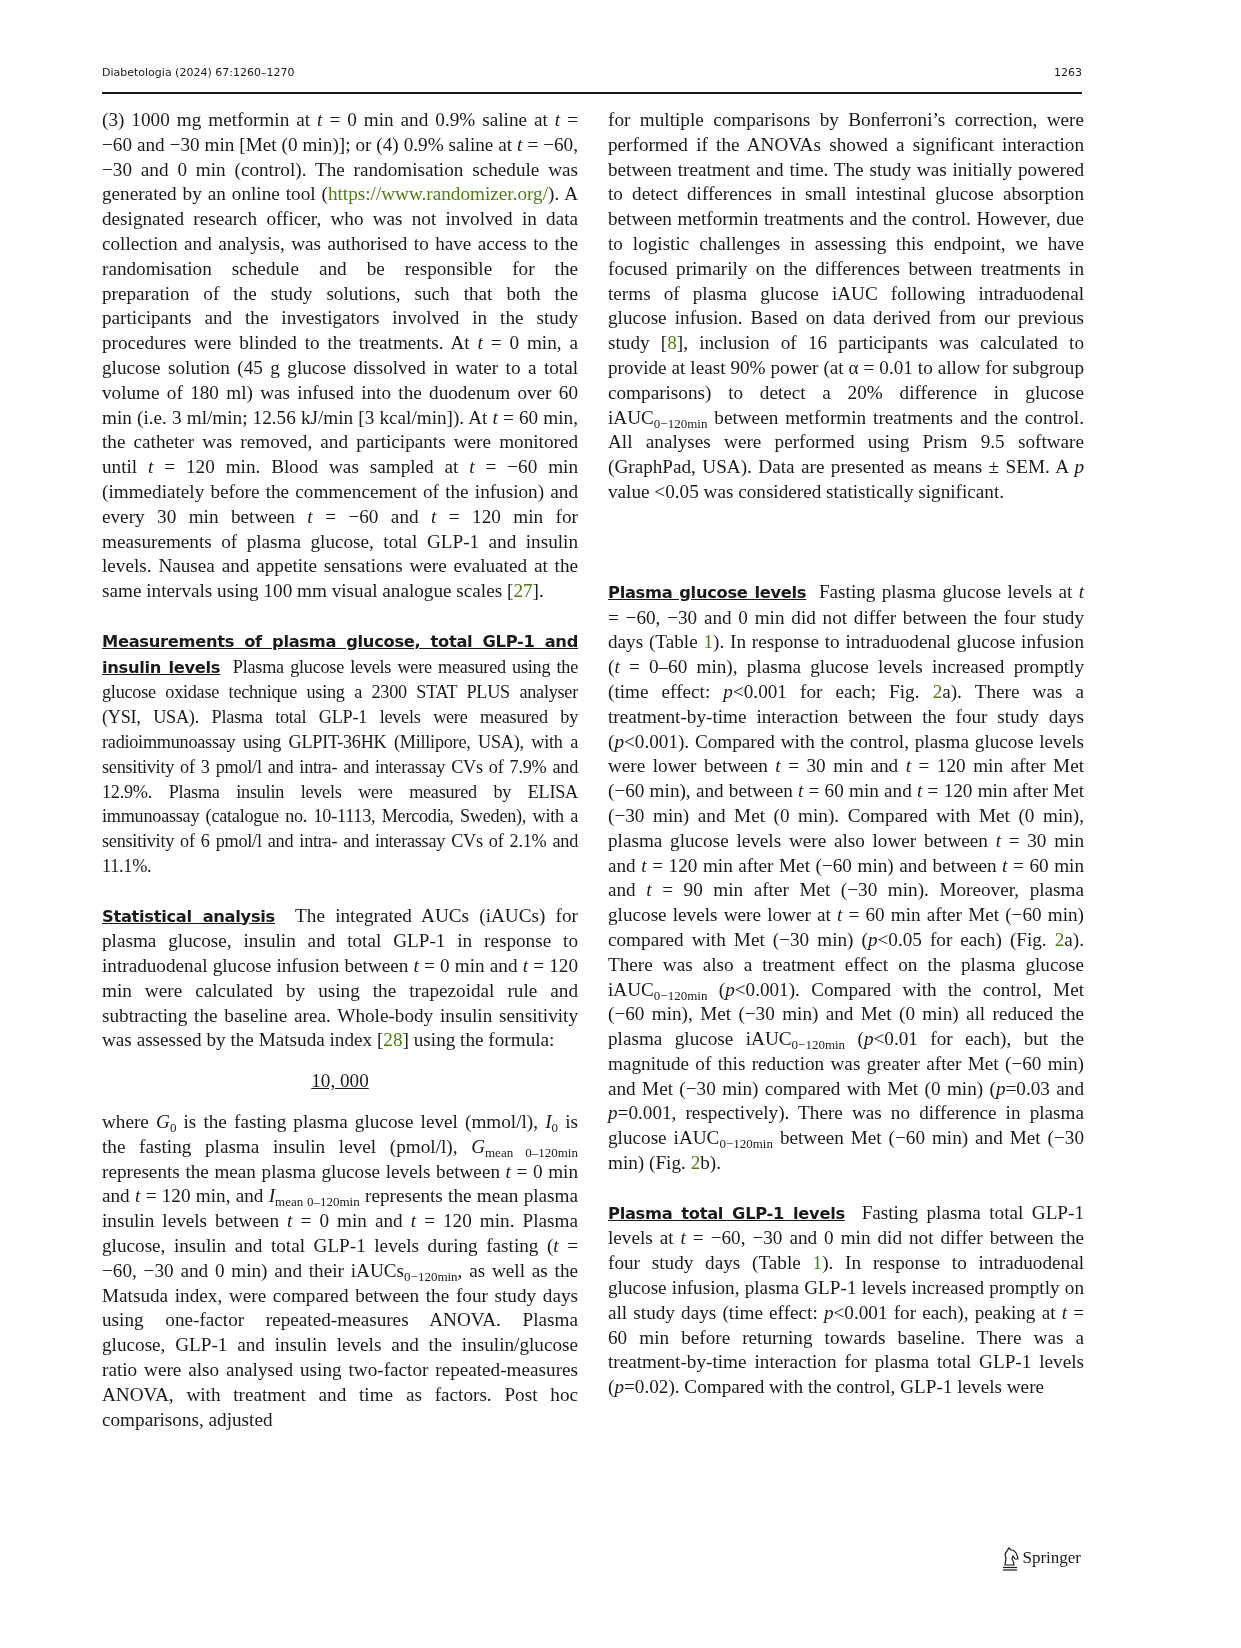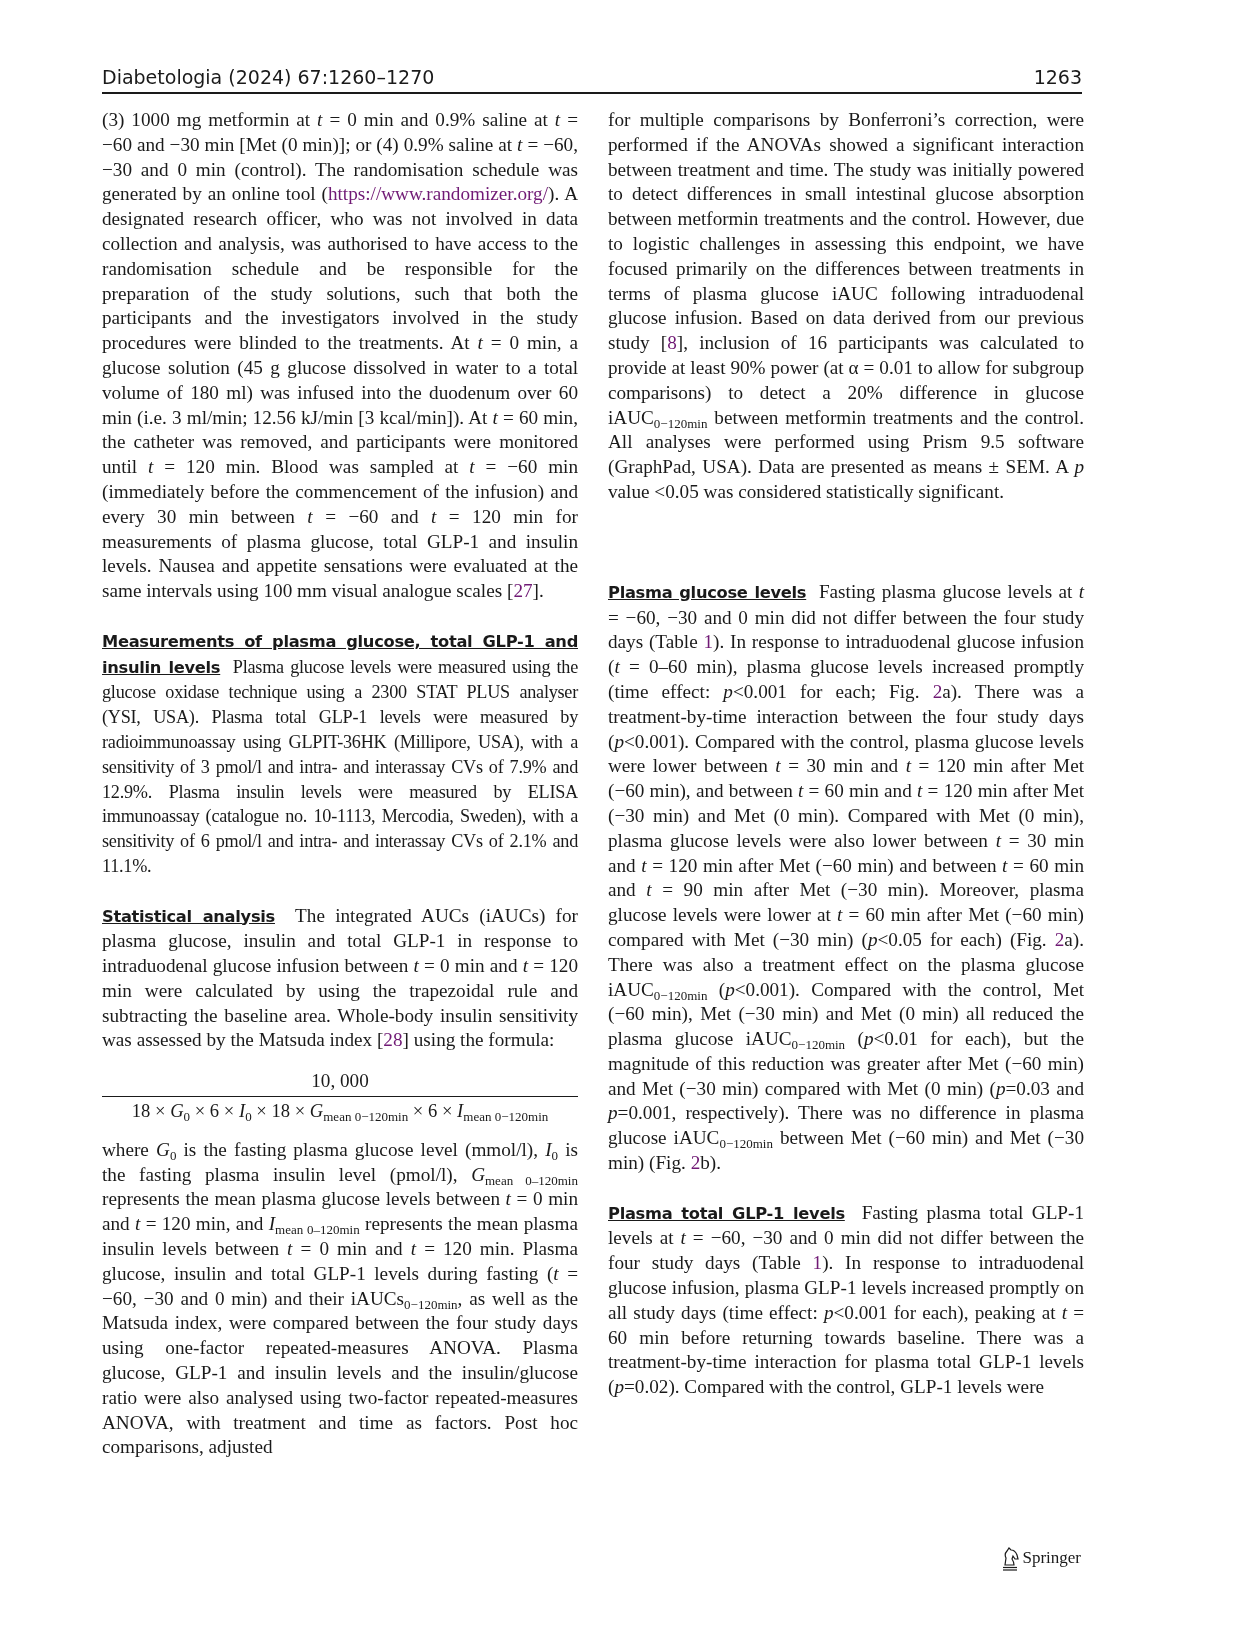--- a/index.html
+++ b/index.html
@@ -1,32 +1,32 @@
 <!DOCTYPE html>
 <html><head>
 <meta charset="utf-8">
 <style>
   html, body { margin: 0; padding: 0; background: #ffffff; }
   body { width: 1241px; height: 1648px; position: relative; overflow: hidden; color: #1a1a1a; }
-  .page-header { position: absolute; left: 102px; top: 62px; width: 980px; height: 30px; border-bottom: 2px solid #1a1a1a; font-family: "DejaVu Sans", sans-serif; font-size: 19px; }
+  .page-header { position: absolute; left: 102px; top: 62px; width: 980px; height: 30px; border-bottom: 2px solid #1a1a1a; font-family: "DejaVu Sans", sans-serif; font-size: 11px; }
   .page-header .journal { position: absolute; left: 0; top: 4px; }
   .page-header .pageno { position: absolute; right: 0; top: 4px; }
   .col { position: absolute; top: 108px; width: 476px; font-family: "Liberation Serif", serif; font-size: 19.2px; line-height: 24.8px; text-align: justify; hyphens: manual; }
   .col-left { left: 102px; }
   .col-right { left: 608px; }
   p { margin: 0; }
   .gap { height: 24.8px; }
   .gap-lg { height: 47px; }
   .runin { font-family: "DejaVu Sans", sans-serif; font-weight: bold; font-size: 16.3px; letter-spacing: -0.3px; text-decoration: underline; }
   .section-title { font-family: "DejaVu Sans", sans-serif; font-weight: bold; font-size: 21px; margin: 0; line-height: 26px; }
-  a.ref { color: #701a75; text-decoration: none; }
+  a.ref { color: #4d7c0f; text-decoration: none; }
   i { font-style: italic; }
   sub { font-size: 13px; line-height: 0; vertical-align: -4px; margin-top: 16px; }
   .formula { margin: 16px 0 14px 0; text-align: center; }
-  .frac { display: inline-block; text-align: center; width: 100%; }
+  .frac { display: inline-block; text-align: center; width: 100%; text-decoration: underline; }
   .num { display: block; padding-bottom: 2px; }
   .den { display: block; border-top: 1.5px solid #1a1a1a; padding-top: 2px; white-space: nowrap; font-size: 18.6px; }
   .footer { position: absolute; right: 160px; top: 1545px; font-family: "Liberation Serif", serif; font-size: 17px; display: flex; align-items: center; }
   .horse { width: 22px; height: 26px; }
 </style>
 </head>
 <body>
 
 <div class="page-header">
   <span class="journal">Diabetologia (2024) 67:1260–1270</span>
@@ -40,21 +40,20 @@
 
   <p style="font-size:18.2px;letter-spacing:-0.25px;"><span class="runin">Measurements of plasma glucose, total GLP-1 and insulin levels</span>&nbsp; <span>Plasma glucose levels were measured using the glucose oxidase technique using a 2300 STAT PLUS analyser (YSI, USA). Plasma total GLP-1 levels were measured by radioimmunoassay using GLPIT-36HK (Millipore, USA), with a sensitivity of 3 pmol/l and intra- and interassay CVs of 7.9% and 12.9%. Plasma insulin levels were measured by ELISA immunoassay (catalogue no. 10-1113, Mercodia, Sweden), with a sensitivity of 6 pmol/l and intra- and interassay CVs of 2.1% and 11.1%.</span></p>
 
   <div class="gap"></div>
 
   <p><span class="runin">Statistical analysis</span>&nbsp; <span>The integrated AUCs (iAUCs) for plasma glucose, insulin and total GLP-1 in response to intraduodenal glucose infusion between </span><i>t</i><span> = 0 min and </span><i>t</i><span> = 120 min were calculated by using the trapezoidal rule and subtracting the baseline area. Whole-body insulin sensitivity was assessed by the Matsuda index [</span><a class="ref">28</a><span>] using the formula:</span></p>
 
   <div class="formula">
     <span class="frac">
       <span class="num">10, 000</span>
-      <span class="den"><span>18 × </span><i>G</i><sub>0</sub><span> × 6 × </span><i>I</i><sub>0</sub><span> × 18 × </span><i>G</i><sub>mean 0−120min</sub><span> × 6 × </span><i>I</i><sub>mean 0−120min</sub></span>
     </span>
   </div>
 
   <p><span>where </span><i>G</i><sub>0</sub><span> is the fasting plasma glucose level (mmol/l), </span><i>I</i><sub>0</sub><span> is the fasting plasma insulin level (pmol/l), </span><i>G</i><sub>mean 0–120min</sub><span> represents the mean plasma glucose levels between </span><i>t</i><span> = 0 min and </span><i>t</i><span> = 120 min, and </span><i>I</i><sub>mean 0–120min</sub><span> represents the mean plasma insulin levels between </span><i>t</i><span> = 0 min and </span><i>t</i><span> = 120 min. Plasma glucose, insulin and total GLP-1 levels during fasting (</span><i>t</i><span> = −60, −30 and 0 min) and their iAUCs</span><sub>0−120min</sub><span>, as well as the Matsuda index, were compared between the four study days using one-factor repeated-measures ANOVA. Plasma glucose, GLP-1 and insulin levels and the insulin/glucose ratio were also analysed using two-factor repeated-measures ANOVA, with treatment and time as factors. Post hoc comparisons, adjusted</span></p>
 </div>
 
 <div class="col col-right">
   <p><span>for multiple comparisons by Bonferroni’s correction, were performed if the ANOVAs showed a significant interaction between treatment and time. The study was initially powered to detect differences in small intestinal glucose absorption between metformin treatments and the control. However, due to logistic challenges in assessing this endpoint, we have focused primarily on the differences between treatments in terms of plasma glucose iAUC following intraduodenal glucose infusion. Based on data derived from our previous study [</span><a class="ref">8</a><span>], inclusion of 16 participants was calculated to provide at least 90% power (at α = 0.01 to allow for subgroup comparisons) to detect a 20% difference in glucose iAUC</span><sub>0−120min</sub><span> between metformin treatments and the control. All analyses were performed using Prism 9.5 software (GraphPad, USA). Data are presented as means ± SEM. A </span><i>p</i><span> value &lt;0.05 was considered statistically significant.</span></p>
 
   <div class="gap-lg"></div>

